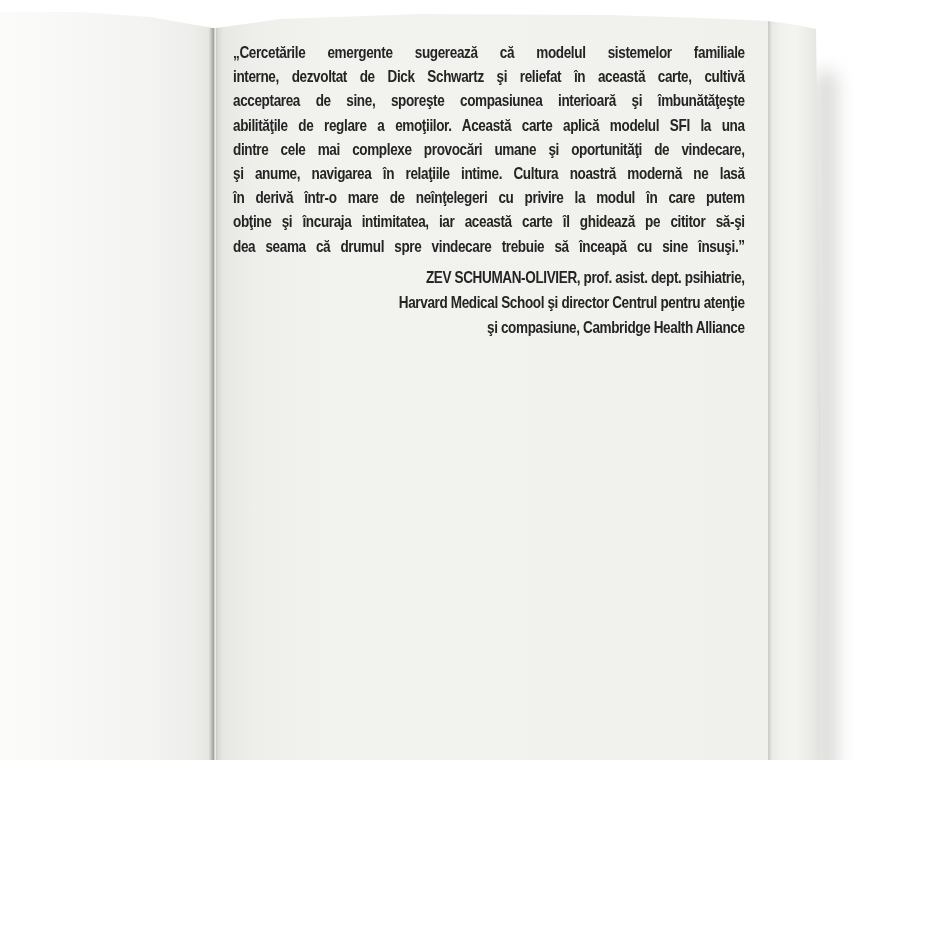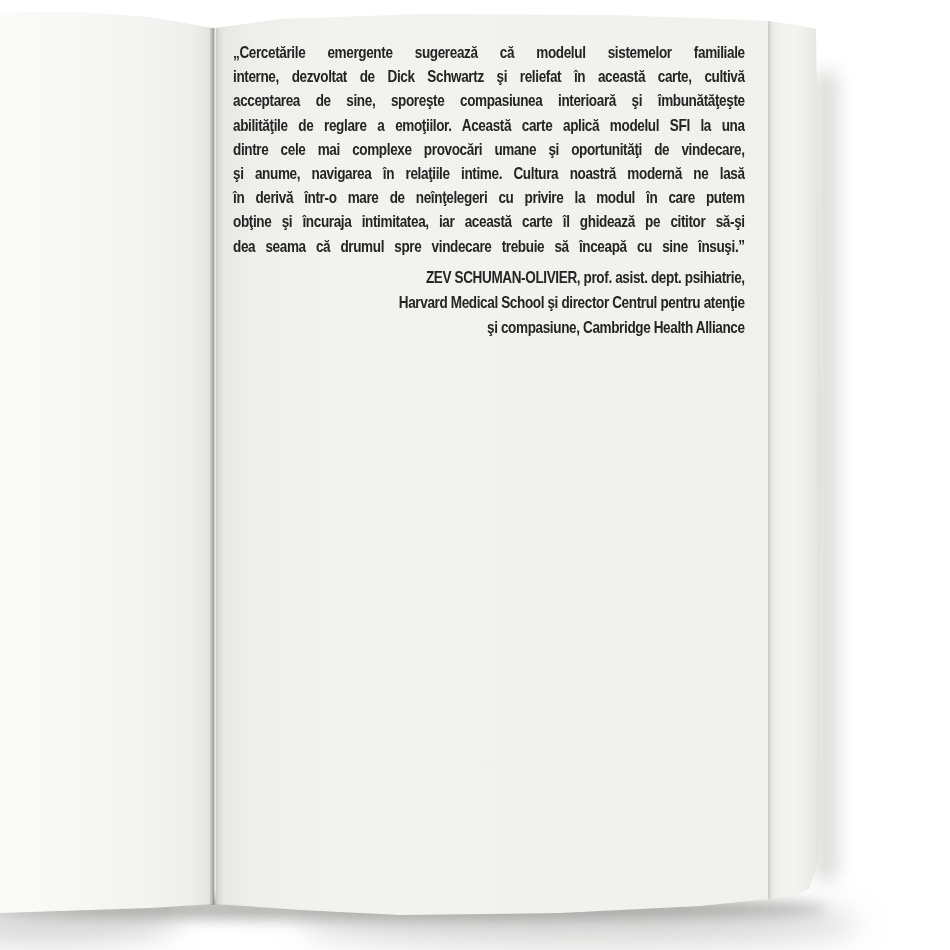--- a/index.html
+++ b/index.html
@@ -1,17 +1,17 @@
 <!DOCTYPE html>
 <html style="--background: #ffffff; --paper-right: #f1f1ee; --paper-left: #f8f8f6; --text-color: #242424; --spine-line: #a8a8a4; --edge-line: #c8c8c4; --shadow-strong: rgba(105,105,102,0.5); --shadow-soft: rgba(130,130,127,0.32);"><head>
 <meta charset="utf-8">
 <style>
   html,body{margin:0;padding:0;background:#fff;}
   .stage{
-    position:relative;width:950px;height:950px;overflow:hidden;
+    position:relative;width:950px;height:760px;overflow:hidden;
     background:var(--background,#ffffff);
     font-family:"Liberation Sans","DejaVu Sans",sans-serif;
     text-decoration:underline;
   }
   .shadow{position:absolute;pointer-events:none;}
   .shadow-core{
     left:-20px;top:898px;width:848px;height:22px;
     background:var(--shadow-strong,rgba(105,105,102,0.5));
     border-radius:50%;filter:blur(7px);
   }

